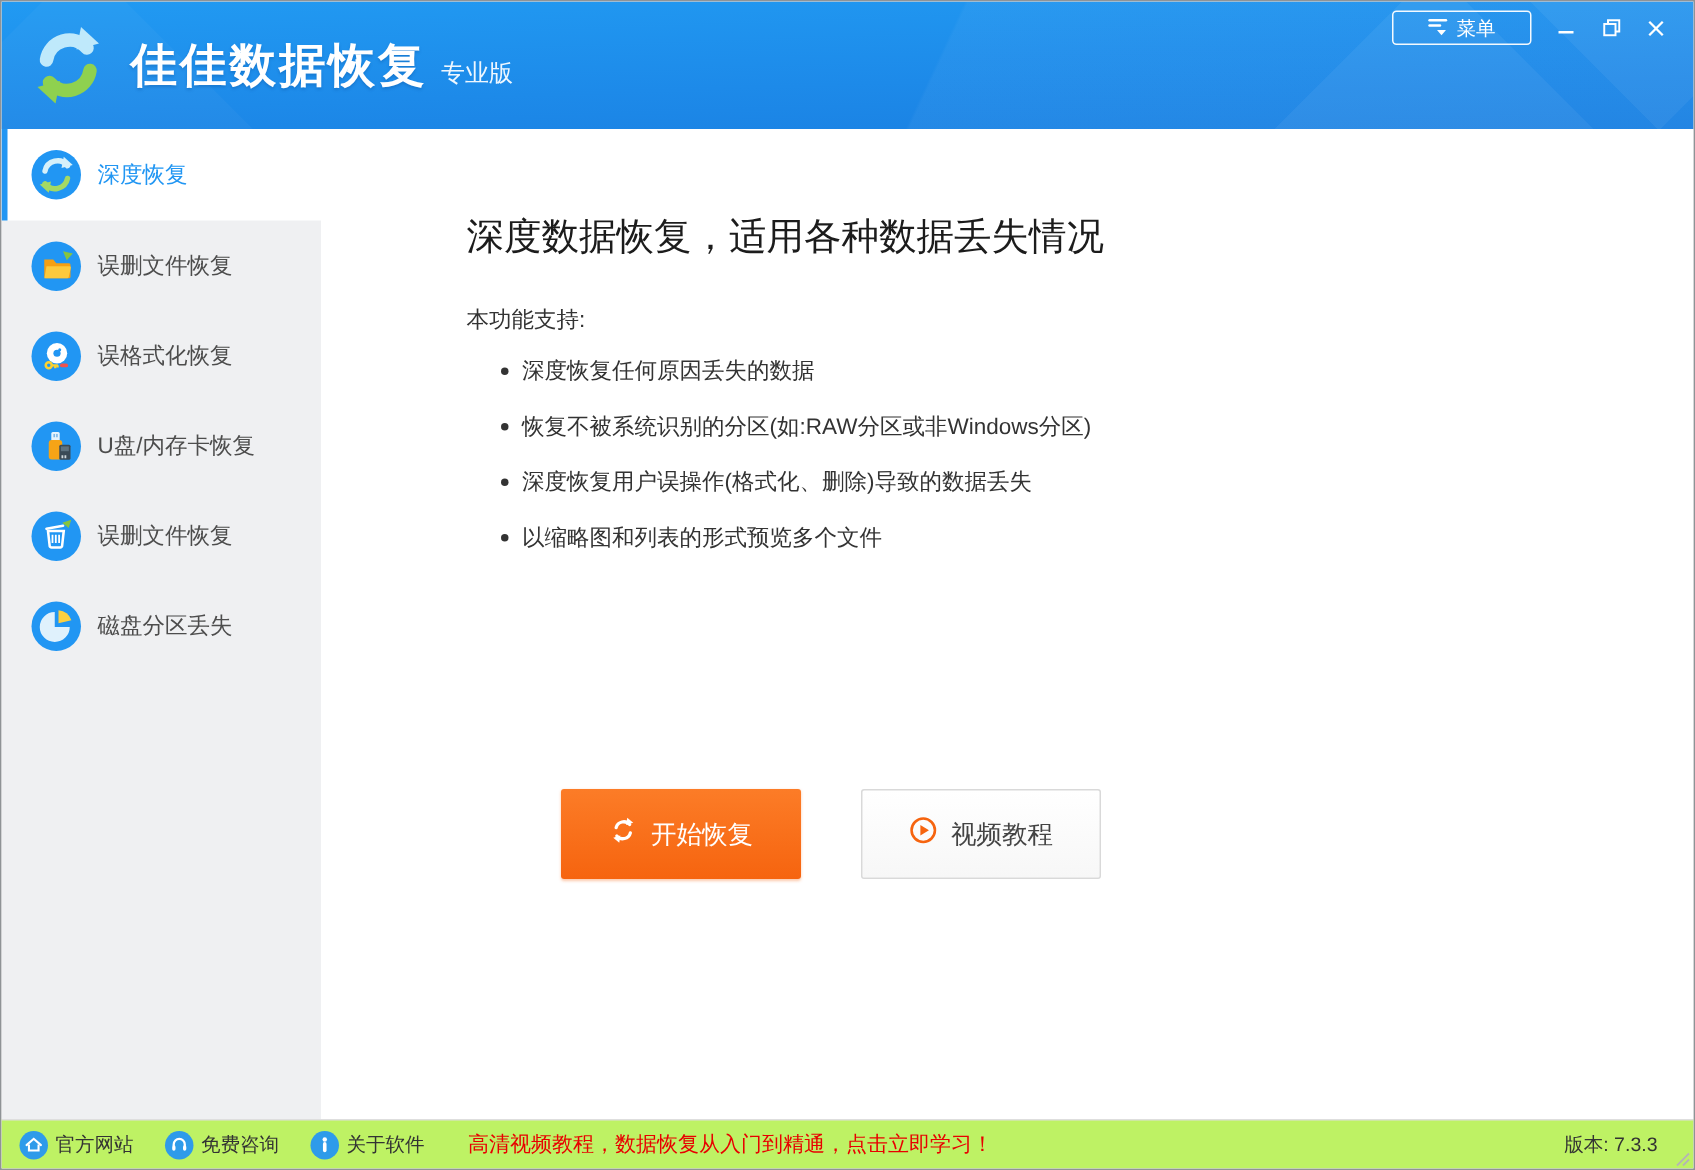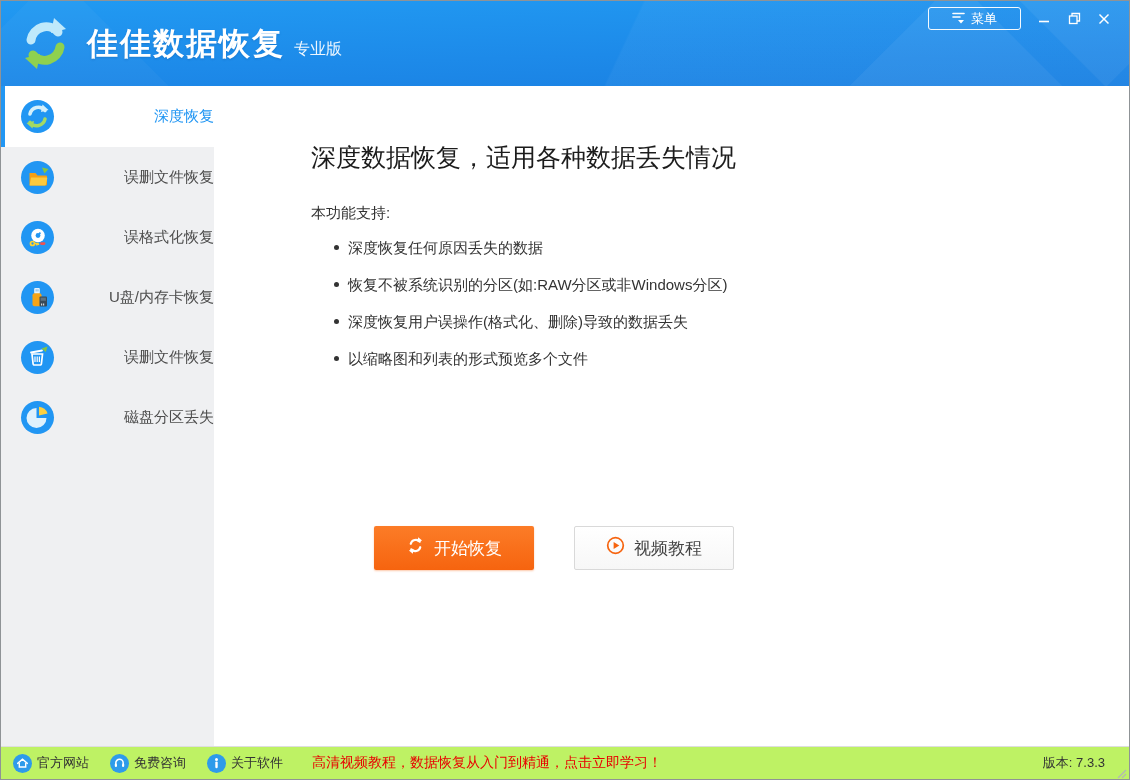--- a/index.html
+++ b/index.html
@@ -25,37 +25,37 @@
   .menu-btn { display:flex; align-items:center; gap:5px; height:23px; padding:0 23px;
     background:transparent; border:1px solid rgba(255,255,255,0.95); border-radius:3px;
     color:#fff; font-size:13px; cursor:pointer; font-family:inherit; }
   .winbtns { display:flex; align-items:center; height:23px; margin-left:8px; }
   .winbtn { width:30px; height:23px; display:flex; align-items:center; justify-content:center;
     background:transparent; border:none; cursor:pointer; }
 
   
   .sidebar { position:absolute; left:0; top:85px; width:213px; bottom:33px; background:#eff0f2; }
   .side-item { height:60px; display:flex; align-items:center; padding-left:20px; gap:11px;
-    color:#4d4d4d; font-size:15px; cursor:pointer;justify-content:space-between; }
+    color:#4d4d4d; font-size:15px; cursor:pointer; }
   .side-item.active { height:61px; background:#fff; border-left:4px solid #2196f3;
     padding-left:16px; color:#2196f3; }
   .cicon { flex:0 0 auto; width:33px; height:33px; border-radius:50%; background:#2196f3;
     display:flex; align-items:center; justify-content:center; }
 
   
   .main { position:absolute; left:213px; top:85px; right:0; bottom:33px; background:#fff; }
   .main-title { position:absolute; left:97px; top:55px; font-size:25px; font-weight:500; color:#1c1c1c; }
   .support-heading { position:absolute; left:97px; top:118px; font-size:15px; color:#333; }
   .feature-list { position:absolute; left:120px; top:143px; list-style:none; }
   .feature-list li { position:relative; height:37px; line-height:37px; padding-left:14px;
     font-size:15px; color:#333; }
   .feature-list li::before { content:""; position:absolute; left:0; top:16px; width:5px; height:5px;
     border-radius:50%; background:#333; }
   .btn-row { position:absolute; left:160px; top:440px; display:flex; gap:40px; }
-  .btn { width:160px; height:44px; display:flex; align-items:center; justify-content:center;
+  .btn { width:160px; height:60px; display:flex; align-items:center; justify-content:center;
     gap:9px; font-size:17px; border-radius:2px; cursor:pointer; font-family:inherit; }
   .btn-primary { background:linear-gradient(180deg,#fc7c27 0%,#f6640f 100%); border:none; color:#fff;
     box-shadow:0 1px 2px rgba(246,100,15,0.35); }
   .btn-secondary { background:linear-gradient(180deg,#ffffff 0%,#f7f7f7 100%);
     border:1px solid #d9d9d9; color:#444; }
 
   
   .statusbar { position:absolute; left:0; bottom:0; width:100%; height:33px; background:#bef264;
     border-top:1px solid #dedede; display:flex; align-items:center; padding:12px 12px; }
   .status-link { display:flex; align-items:center; gap:5px; margin-right:21px; font-size:13px;

